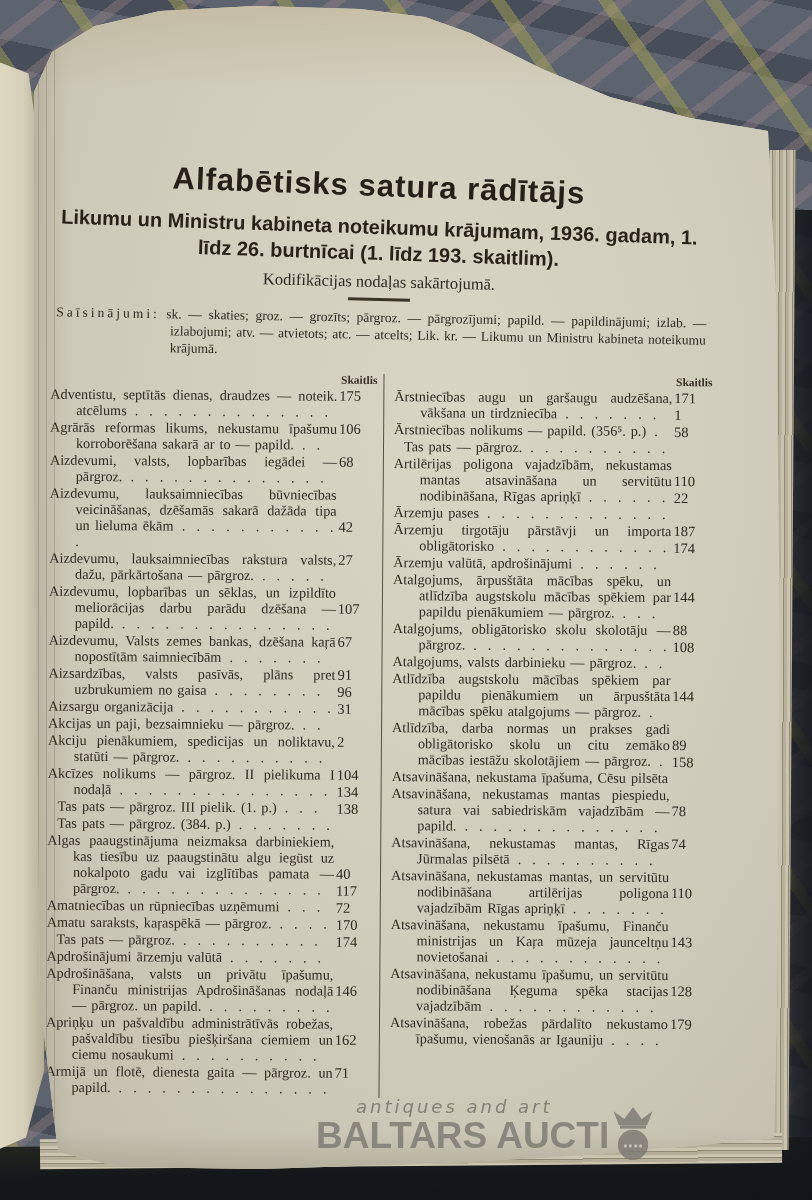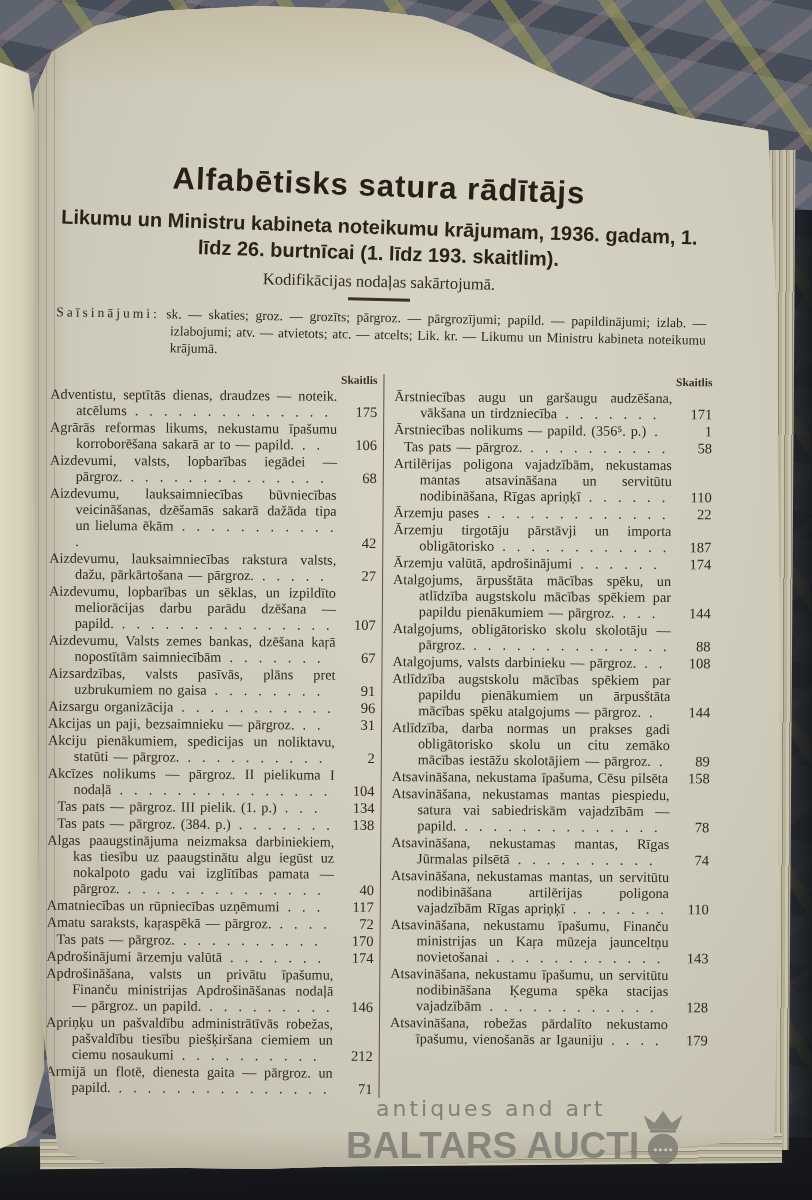--- a/index.html
+++ b/index.html
@@ -89,37 +89,37 @@
   .col-header{
     font-size:11.5px;font-weight:bold;text-align:right;margin-bottom:2px;color:#352d22;
   }
   .entry{
     position:relative;font-size:14.2px;line-height:16px;
     text-align:justify;padding:0 40px 0 26px;text-indent:-26px;margin-bottom:1px;
     word-spacing:1.5px;
   }
   .entry.sub{padding-left:36px;}
   .enum{
-    position:absolute;right:0;bottom:0;width:38px;text-align:right;
+    position:absolute;right:0;bottom:16px;width:38px;text-align:left;
     text-indent:0;font-size:14.5px;word-spacing:0;
   }
   .dots{letter-spacing:3px;}
   
   .watermark{
     position:absolute;left:316px;top:1096px;width:430px;
     color:#73736a;opacity:.78;pointer-events:none;
   }
   .wm-line1{
-    font-family:"DejaVu Sans",sans-serif;
-    font-size:22px;letter-spacing:3px;margin-left:60px;color:#6d6d64;
+    font-family:"DejaVu Sans",sans-serif;font-style:italic;
+    font-size:18px;letter-spacing:3px;margin-left:40px;color:#6d6d64;
   }
   .wm-line2{
-    display:flex;align-items:center;margin-top:-2px;
+    display:flex;align-items:flex-start;margin-top:-2px;
     font-family:"Liberation Sans",sans-serif;font-weight:bold;
-    font-size:37px;letter-spacing:0;color:#78776f;white-space:nowrap;margin-left:30px;
+    font-size:37px;letter-spacing:0;color:#78776f;white-space:nowrap;
   }
   .wm-logo{width:46px;height:54px;margin:0 1px;transform:translateY(-8px);}
 </style>
 </head>
 <body>
 
 <div class="photo">
   <div class="cover-bottom"></div>
   <div class="shadow-right"></div>
   <div class="stack-right"></div>
@@ -174,21 +174,21 @@
   <div class="entry"><span class="etext-str">Amatniecības un rūpniecības uzņēmumi</span><span class="dots"> . . .</span><span class="enum">117</span></div>
 
   <div class="entry"><span class="etext-str">Amatu saraksts, kaŗaspēkā — pārgroz.</span><span class="dots"> . . . .</span><span class="enum">72</span></div>
 
   <div class="entry sub"><span class="etext-str">Tas pats — pārgroz.</span><span class="dots"> . . . . . . . . . .</span><span class="enum">170</span></div>
 
   <div class="entry"><span class="etext-str">Apdrošinājumi ārzemju valūtā</span><span class="dots"> . . . . . . .</span><span class="enum">174</span></div>
 
   <div class="entry"><span class="etext-str">Apdrošināšana, valsts un privātu īpašumu, Finanču ministrijas Apdrošināšanas nodaļā — pārgroz. un papild.</span><span class="dots"> . . . . . . . . .</span><span class="enum">146</span></div>
 
-  <div class="entry"><span class="etext-str">Apriņķu un pašvaldību administrātīvās robežas, pašvaldību tiesību piešķiršana ciemiem un ciemu nosaukumi</span><span class="dots"> . . . . . . . . . .</span><span class="enum">212</span></div>
+  <div class="entry"><span class="etext-str">Apriņķu un pašvaldību administrātīvās robežas, pašvaldību tiesību piešķiršana ciemiem un ciemu nosaukumi</span><span class="dots"> . . . . . . . . . .</span><span class="enum">162</span></div>
 
   <div class="entry"><span class="etext-str">Armijā un flotē, dienesta gaita — pārgroz. un papild.</span><span class="dots"> . . . . . . . . . . . . . . .</span><span class="enum">71</span></div>
 </div>
         </section>
         <section class="col col-right">
           <div class="col-header">Skaitlis</div>
           <div class="col-body">
   <div class="entry"><span class="etext-str">Ārstniecības augu un garšaugu audzēšana, vākšana un tirdzniecība</span><span class="dots"> . . . . . . .</span><span class="enum">171</span></div>
 
   <div class="entry"><span class="etext-str">Ārstniecības nolikums — papild. (356⁵. p.)</span><span class="dots"> .</span><span class="enum">1</span></div>

